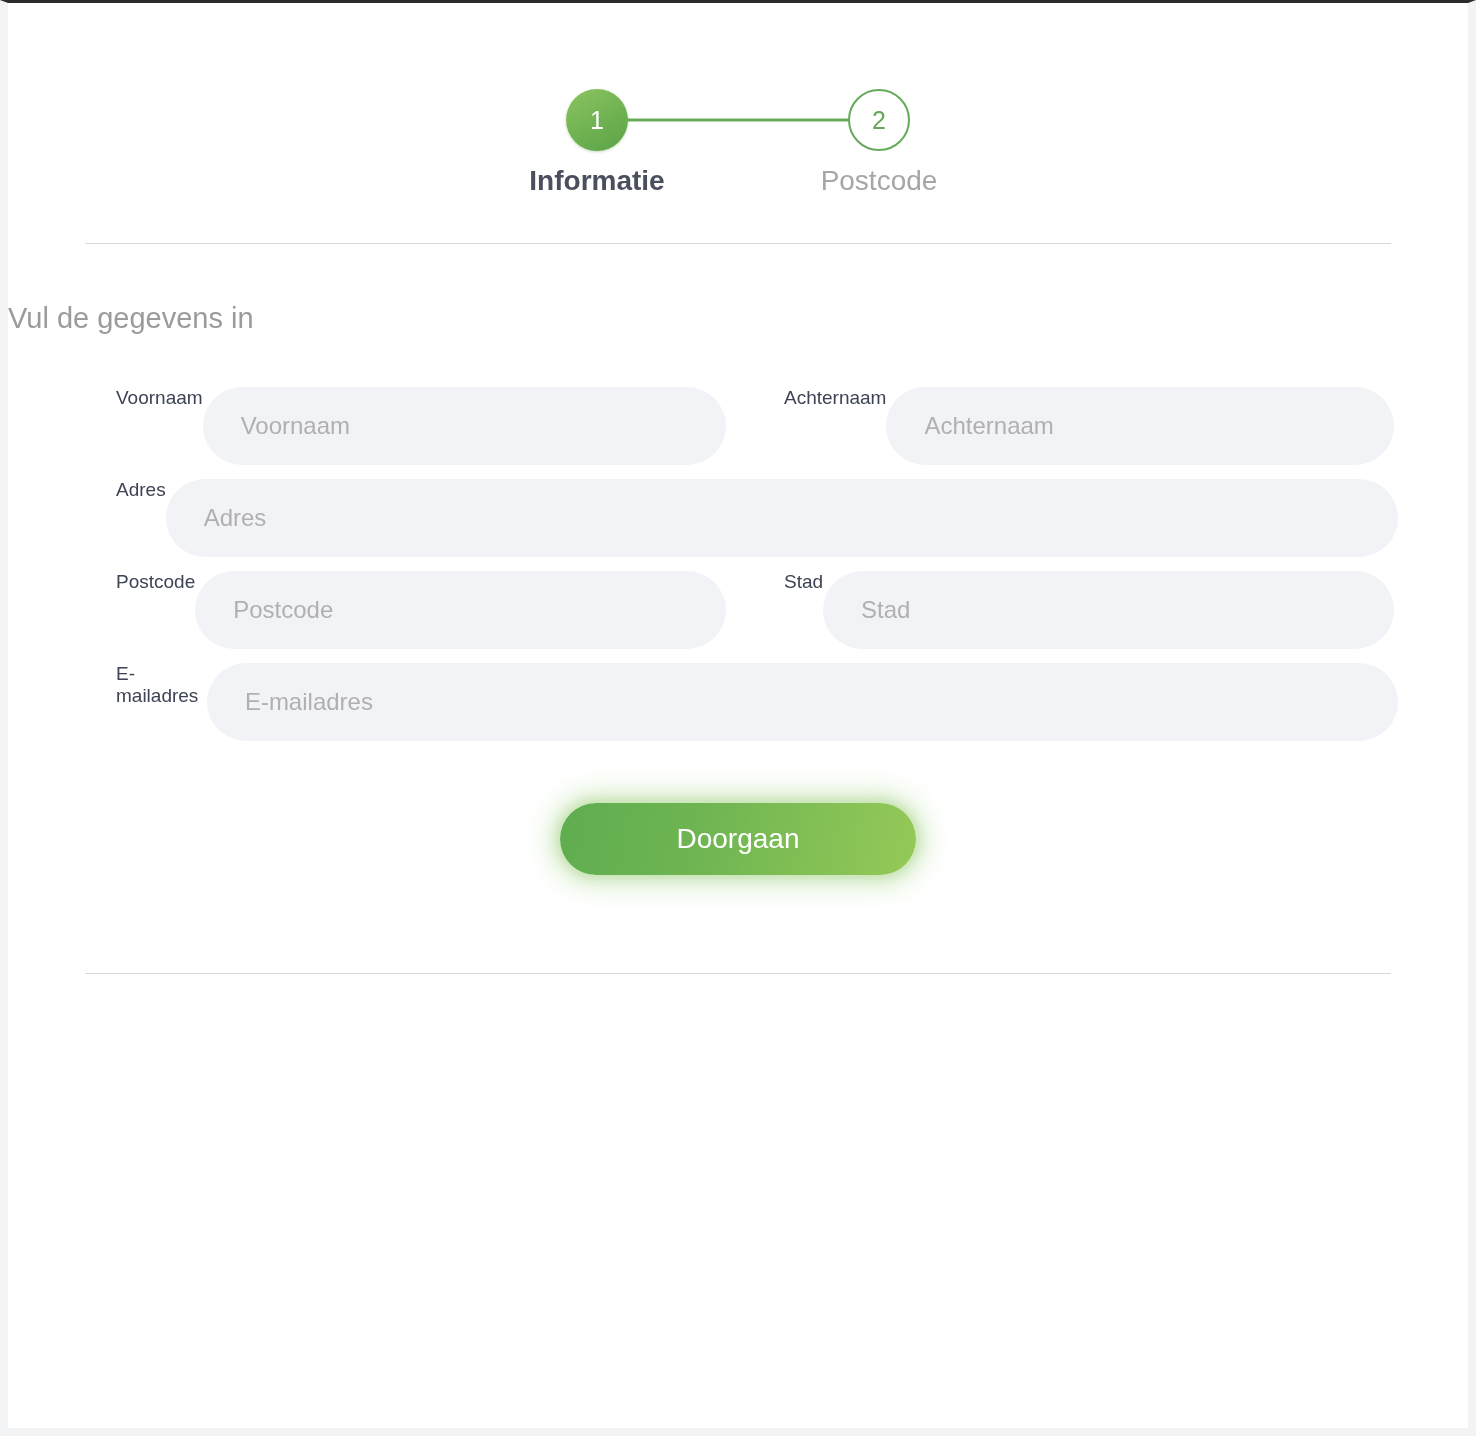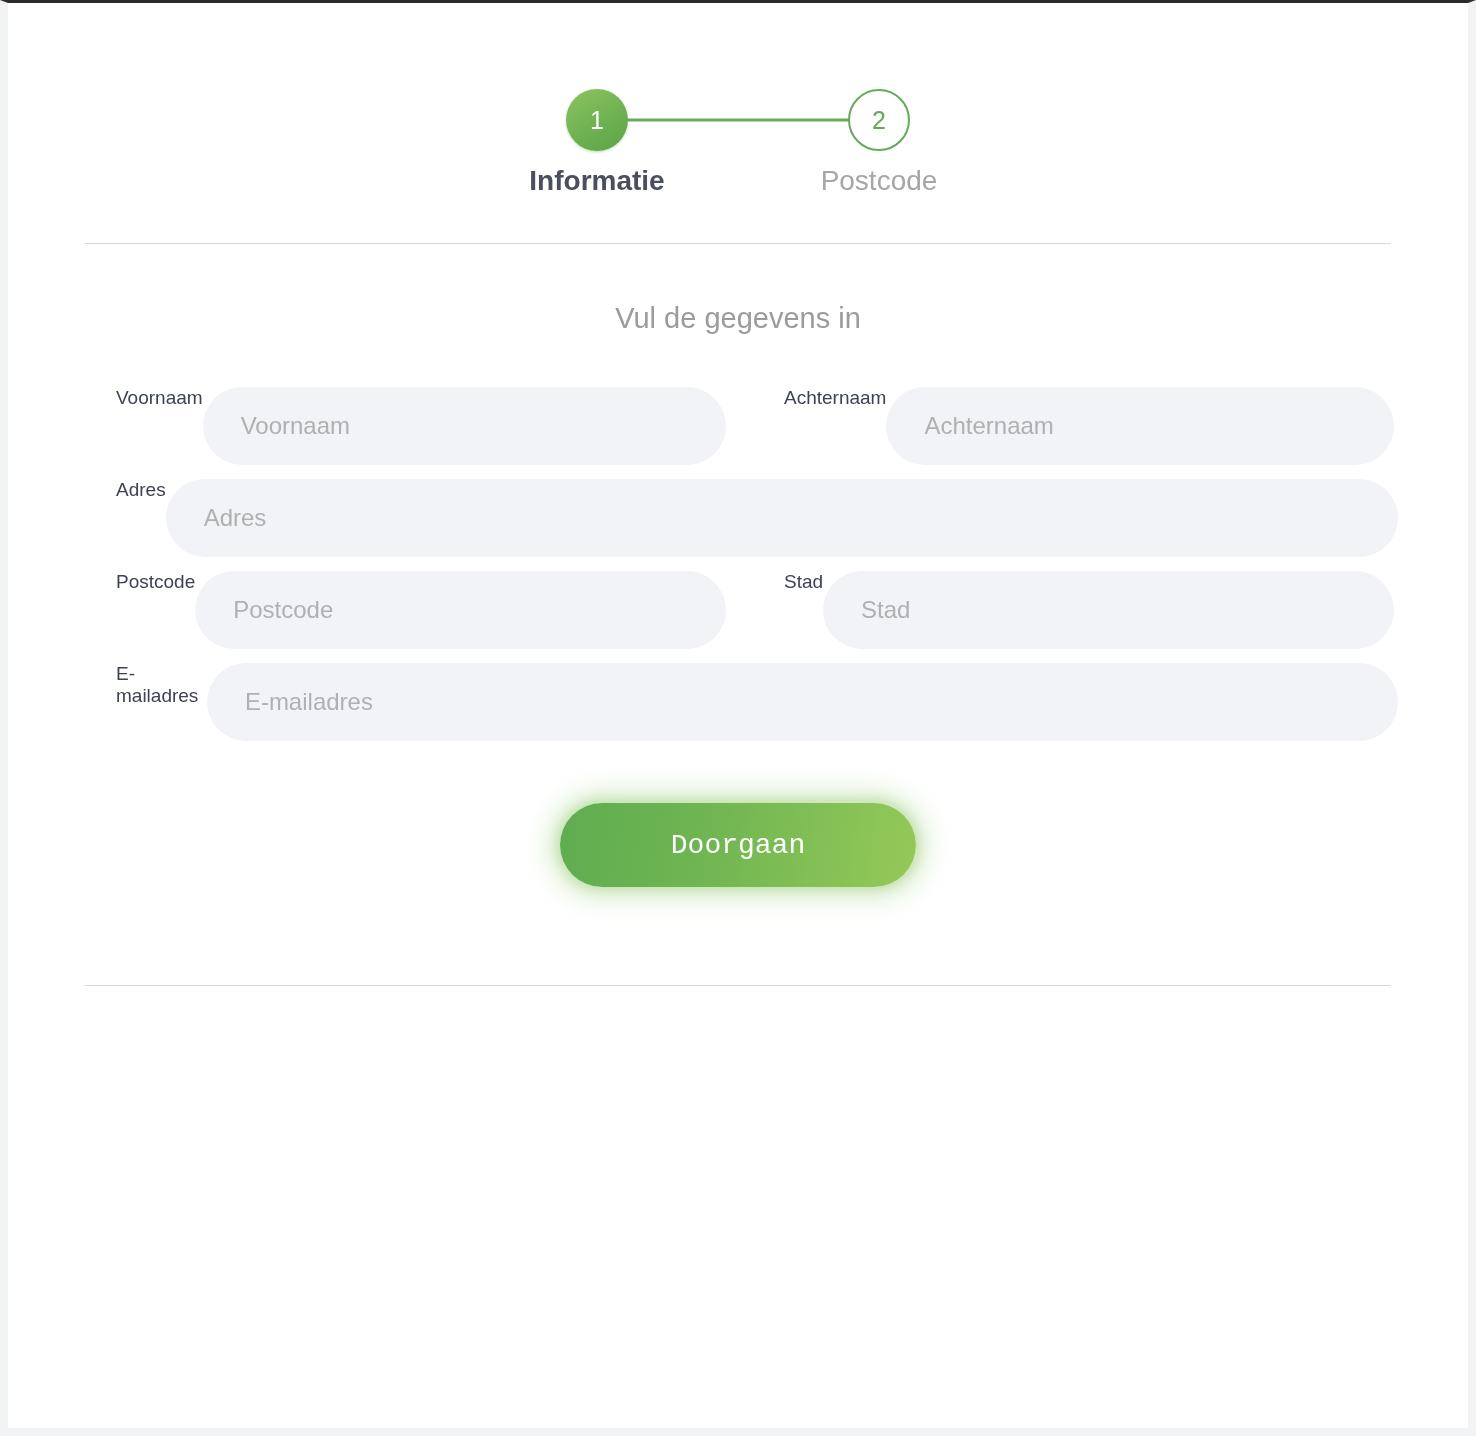--- a/index.html
+++ b/index.html
@@ -115,21 +115,20 @@
     height: 1px;
     background: #d6d8dc;
     margin: 0 77px;
   }
 
   .divider.top { margin-top: 48px; }
   .divider.bottom { margin-top: 0; }
 
   
   .form-heading {
-    text-align: center;
     font-size: 29px;
     color: #9b9b9b;
     font-weight: 400;
     padding-top: 58px;
     padding-bottom: 0;
   }
 
   
   .form-body {
     padding: 52px 70px 0 70px;
@@ -177,27 +176,27 @@
 
   
   .submit-wrap {
     display: flex;
     justify-content: center;
     padding-top: 48px;
   }
 
   .submit-button {
     width: 356px;
-    height: 84px;
+    height: 72px;
     border: none;
     border-radius: 44px;
     background: linear-gradient(100deg, #5fad50 0%, #6fb552 40%, #82bf55 70%, #95c958 100%);
     color: #ffffff;
     font-size: 28px;
-    font-family: Liberation Mono, monospace;
+    font-family: Liberation Sans, sans-serif;
     font-weight: 400;
     cursor: pointer;
     box-shadow: 0 0 26px 10px rgba(135,197,95,0.35),
                 0 0 10px 4px rgba(135,197,95,0.28);
   }
 
   .footer-space { height: 98px; }
 </style>
 </head>
 <body>

